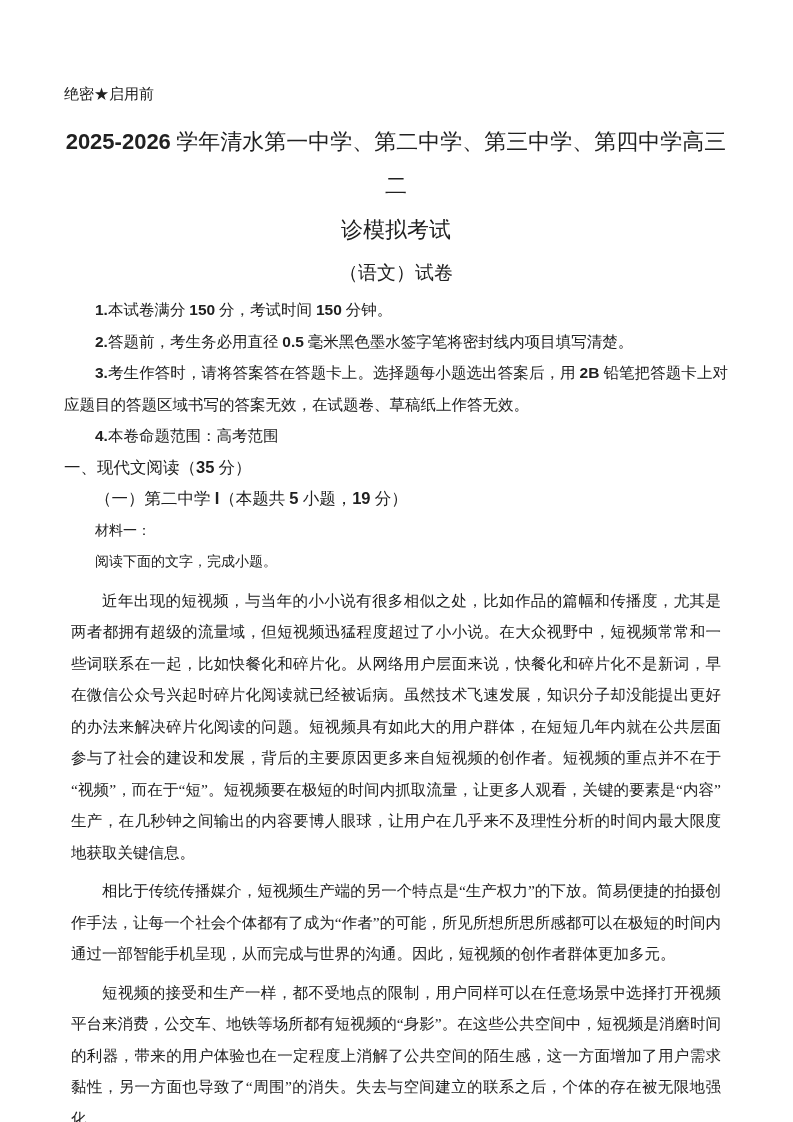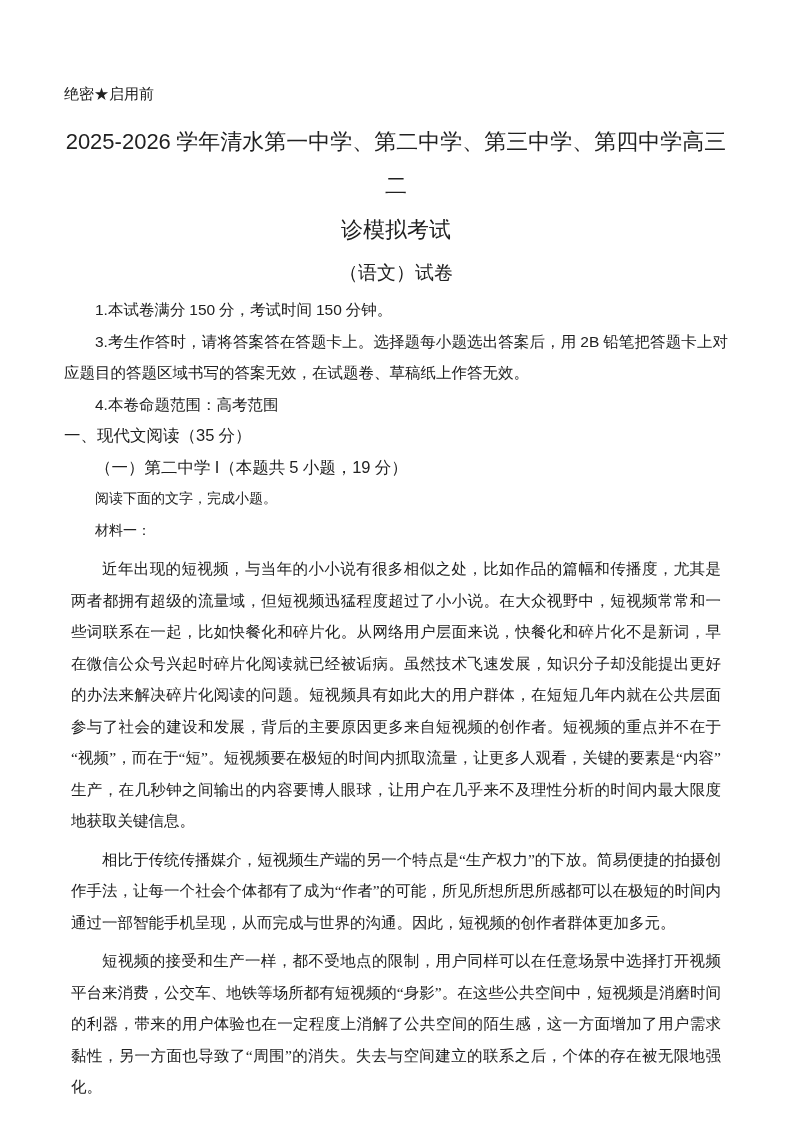--- a/index.html
+++ b/index.html
@@ -50,52 +50,53 @@
     text-align: justify;
     text-indent: 31px;
   }
   .footer {
     font-size: 14.5px;
     line-height: 31.5px;
     text-align: center;
   }
   .num {
     font-family: "Liberation Sans", "DejaVu Sans", sans-serif;
-    font-weight: 400;
+    font-weight: 700;
   }
 </style>
 </head>
 <body>
 
 <div class="sheet">
 
   <div class="security">绝密★启用前</div>
 
   <div class="title">
     <div><span class="num">2025-2026</span><span> 学年清水第一中学、第二中学、第三中学、第四中学高三二</span></div>
     <div>诊模拟考试</div>
   </div>
 
   <div class="subtitle">（语文）试卷</div>
 
 
   <p class="line indent"><span class="num">1.</span><span>本试卷满分 </span><span class="num">150</span><span> 分，考试时间 </span><span class="num">150</span><span> 分钟。</span></p>
 
+  <p class="line indent"><span class="num">2.</span><span>答题前，考生务必用直径 </span><span class="num">0.5</span><span> 毫米黑色墨水签字笔将密封线内项目填写清楚。</span></p>
 
   <p class="line indent"><span class="num">3.</span><span>考生作答时，请将答案答在答题卡上。选择题每小题选出答案后，用 </span><span class="num">2B</span><span> 铅笔把答题卡上对应题目的答题区域书写的答案无效，在试题卷、草稿纸上作答无效。</span></p>
 
   <p class="line indent"><span class="num">4.</span><span>本卷命题范围：高考范围</span></p>
 
   <p class="line h1"><span>一、现代文阅读（</span><span class="num">35</span><span> 分）</span></p>
 
   <p class="line h2 indent"><span>（一）第二中学 </span><span class="num">I</span><span>（本题共 </span><span class="num">5</span><span> 小题，</span><span class="num">19</span><span> 分）</span></p>
 
+  <p class="line small indent">材料一：</p>
+
   <p class="line small indent">阅读下面的文字，完成小题。</p>
-
-  <p class="line small indent">材料一：</p>
 
   <p class="para">近年出现的短视频，与当年的小小说有很多相似之处，比如作品的篇幅和传播度，尤其是两者都拥有超级的流量域，但短视频迅猛程度超过了小小说。在大众视野中，短视频常常和一些词联系在一起，比如快餐化和碎片化。从网络用户层面来说，快餐化和碎片化不是新词，早在微信公众号兴起时碎片化阅读就已经被诟病。虽然技术飞速发展，知识分子却没能提出更好的办法来解决碎片化阅读的问题。短视频具有如此大的用户群体，在短短几年内就在公共层面参与了社会的建设和发展，背后的主要原因更多来自短视频的创作者。短视频的重点并不在于“视频”，而在于“短”。短视频要在极短的时间内抓取流量，让更多人观看，关键的要素是“内容”生产，在几秒钟之间输出的内容要博人眼球，让用户在几乎来不及理性分析的时间内最大限度地获取关键信息。</p>
 
   <p class="para">相比于传统传播媒介，短视频生产端的另一个特点是“生产权力”的下放。简易便捷的拍摄创作手法，让每一个社会个体都有了成为“作者”的可能，所见所想所思所感都可以在极短的时间内通过一部智能手机呈现，从而完成与世界的沟通。因此，短视频的创作者群体更加多元。</p>
 
   <p class="para">短视频的接受和生产一样，都不受地点的限制，用户同样可以在任意场景中选择打开视频平台来消费，公交车、地铁等场所都有短视频的“身影”。在这些公共空间中，短视频是消磨时间的利器，带来的用户体验也在一定程度上消解了公共空间的陌生感，这一方面增加了用户需求黏性，另一方面也导致了“周围”的消失。失去与空间建立的联系之后，个体的存在被无限地强化。</p>
 
 
 </div>
 

